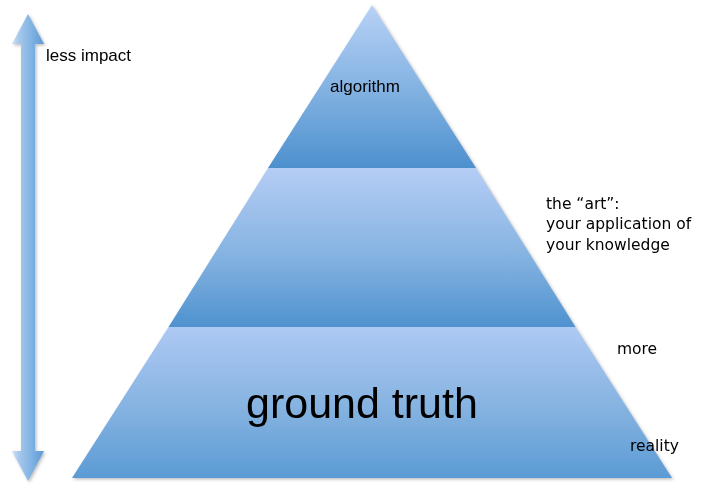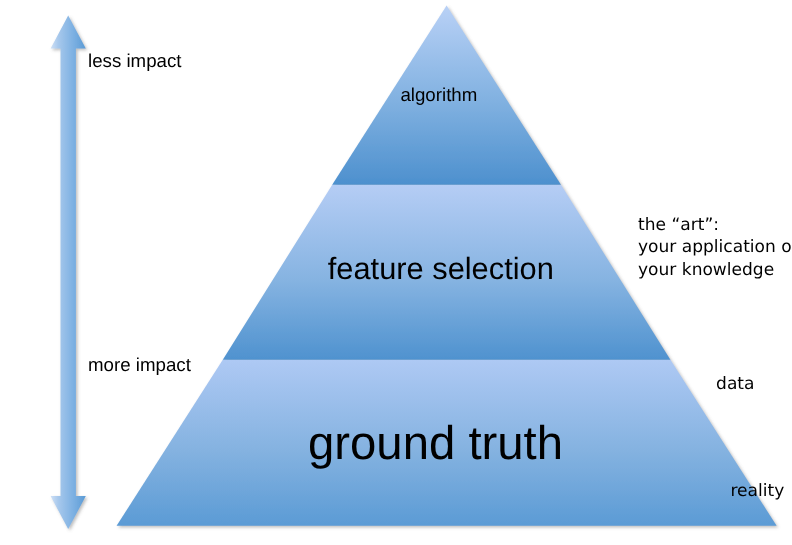--- a/index.html
+++ b/index.html
@@ -14,21 +14,20 @@
     overflow: hidden;
     font-family: "Liberation Sans", sans-serif;
     color: #000000;
   }
 
   #stage {
     position: absolute;
     left: 0; top: 0;
     width: 628px;
     height: 495px;
-    margin-left: 34px;
   }
 
   
   #art {
     position: absolute;
     left: 0; top: 0;
     width: 720px;
     height: 495px;
   }
 
@@ -147,29 +146,27 @@
                        28,481
                        12,451
                        21,451
                        21,44
                        12,44" fill="url(#gradArrow)"></polygon>
     </g>
   </svg>
 
   <div class="label helv" id="label-less-impact">less impact</div>
 
-  <div class="label helv" id="label-more-impact">more impact</div>
 
   <div class="label helv" id="tier-label-algorithm">algorithm</div>
 
-  <div class="label helv" id="tier-label-feature-selection">feature selection</div>
 
   <div class="label helv" id="tier-label-ground-truth">ground truth</div>
 
   <div class="label calibri" id="annotation-art">the “art”:
 your application of
 your knowledge</div>
 
-  <div class="label calibri" id="annotation-data">data</div>
+  <div class="label calibri" id="annotation-data">more</div>
 
   <div class="label calibri" id="annotation-reality">reality</div>
 
 </div>
 
 </body></html>

